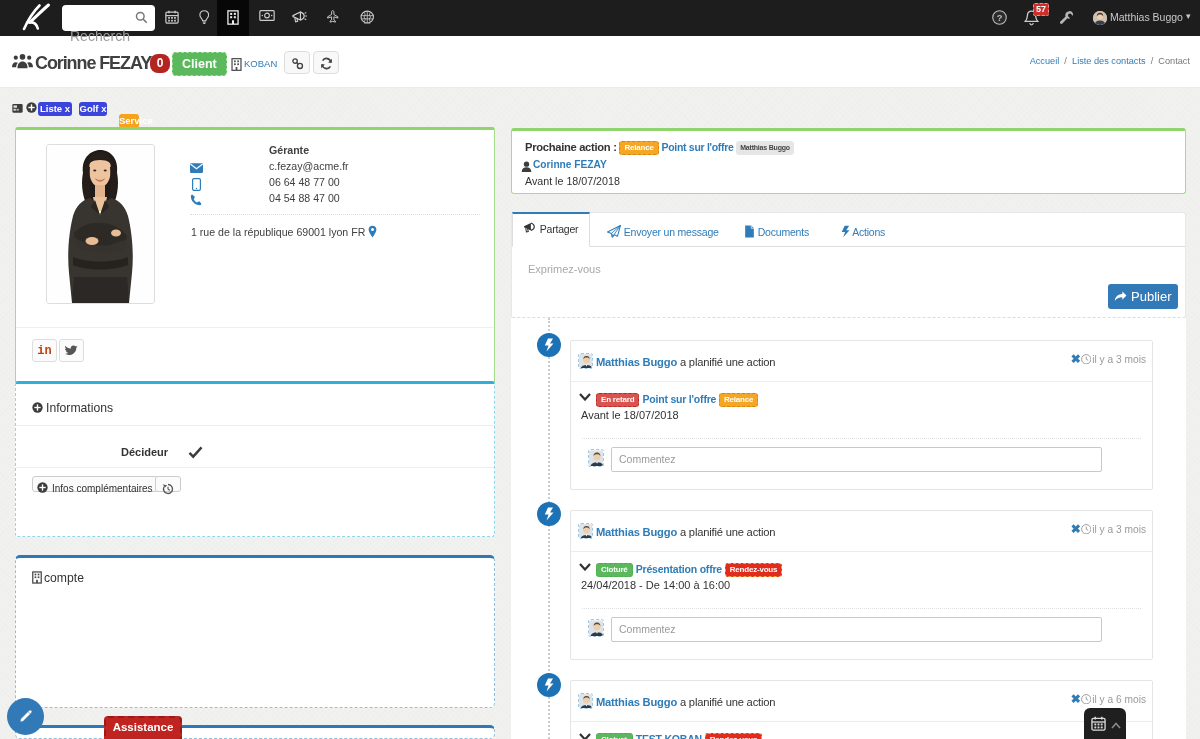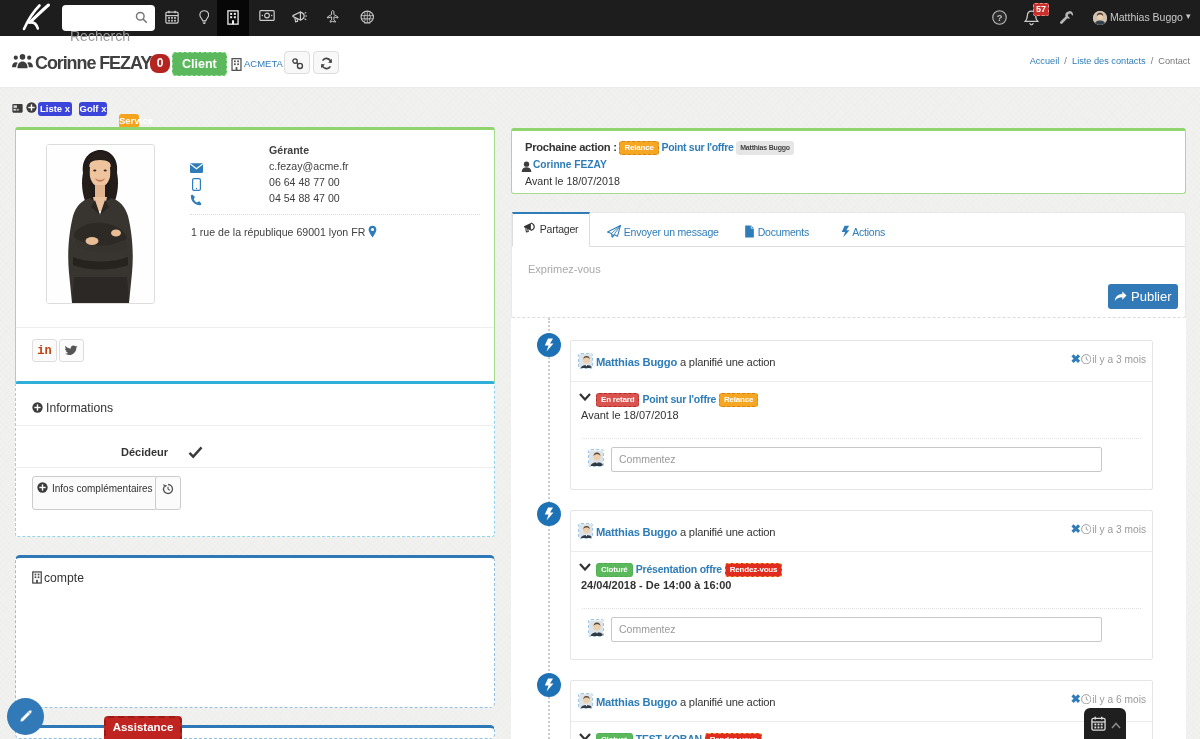--- a/index.html
+++ b/index.html
@@ -49,21 +49,21 @@
 .p-blue { border:1px dashed #93bedd; border-top:3px solid #2e78b8; border-radius:5px; }
 
 
 #photo-box { position:absolute; left:30px; top:14px; width:109px; height:160px; border:1px solid #ddd; border-radius:3px; overflow:hidden; background:#fff; }
 .c-row { position:absolute; font-size:10.6px; color:#404040; }
 .soc { position:absolute; width:25px; height:23px; background:#fbfbfb; border:1px solid #ddd; border-radius:3px; text-align:center; }
 
 
 .ptitle { position:absolute; font-size:12.2px; color:#333; }
 .divider { position:absolute; left:0; width:100%; border-top:1px solid #eee; }
-.btn-light { position:absolute; height:34px; background:#fbfbfb; border:1px solid #ccc; border-radius:3px; font-size:10px; color:#333; line-height:24px; padding:0 4px; }
+.btn-light { position:absolute; height:16px; background:#fbfbfb; border:1px solid #ccc; border-radius:3px; font-size:10px; color:#333; line-height:24px; padding:0 4px; }
 
 
 .clist { position:absolute; left:19px; top:49px; width:449px; border:1px solid #e8e8e8; border-radius:3px; }
 .clist .li { height:32px; line-height:32px; border-bottom:1px solid #eee; font-style:italic; font-size:11.2px; color:#333; padding-left:6px; }
 .clist .li:last-child { border-bottom:none; }
 
 
 #nextact { left:511px; top:128px; width:675px; height:66px; }
 #tabs { left:511px; top:212px; width:675px; height:106px; border:1px solid #e8e8e8; border-bottom:1px dashed #ddd; border-radius:3px; }
 #tl { position:absolute; left:511px; top:318px; width:675px; height:421px; background:#fff; }
@@ -196,21 +196,21 @@
   <svg class="abs" style="left:231px; top:22px;" width="11" height="13" viewBox="0 0 13 16">
       <rect x="1" y="0.8" width="11" height="14.4" fill="none" stroke="#555" stroke-width="1.6"></rect>
       <g fill="#555">
         <rect x="3.4" y="3" width="2.2" height="2.2"></rect>
         <rect x="7.4" y="3" width="2.2" height="2.2"></rect>
         <rect x="3.4" y="6.6" width="2.2" height="2.2"></rect>
         <rect x="7.4" y="6.6" width="2.2" height="2.2"></rect>
         <rect x="5.4" y="11" width="2.2" height="4.2"></rect>
       </g>
     </svg>
-  <div class="acmeta" style="left:244px;">ACMETA</div>
+  <div class="acmeta" style="left:244px;">KOBAN</div>
   <div class="hbtn" style="left:284px;"><svg width="13" height="13" viewBox="0 0 16 16" style="margin-top:5px;">
         <g fill="none" stroke="#444" stroke-width="1.7">
           <circle cx="5" cy="5" r="2.7"></circle>
           <circle cx="11" cy="11" r="3.1"></circle>
           <line x1="6.6" y1="6.6" x2="9" y2="9"></line>
         </g>
       </svg></div>
   <div class="hbtn" style="left:313px;"><svg width="13" height="13" viewBox="0 0 16 16" style="margin-top:5px;">
         <path d="M13.2 6.8 A5.4 5.4 0 0 0 3.2 4.4 M2.8 9.2 A5.4 5.4 0 0 0 12.8 11.6" fill="none" stroke="#444" stroke-width="2"></path>
         <path d="M14.6 2.2 L14.6 7 L10 7 Z" fill="#444"></path>
@@ -463,21 +463,21 @@
           <path d="M7 3.5 L7 7 L9.6 8.4" fill="none" stroke="#9a9a9a" stroke-width="1.3"></path>
         </svg>il y a 3 mois</div>
     <div class="divider" style="top:40px; border-color:#ececec;"></div>
     <div class="abs" style="left:8px; top:52px; font-size:11.2px;">
       <svg width="12" height="8" viewBox="0 0 12 8" style="vertical-align:2px; margin-right:5px;">
           <path d="M1 1 L6 6.5 L11 1" fill="none" stroke="#333" stroke-width="2.2"></path>
         </svg><span class="stag green">Cloturé</span>
       <span class="alink" style="font-size:10.5px; font-weight:bold; letter-spacing:-0.2px;"> Présentation offre </span>
       <span class="stag" style="background:#e02b1d; border:1px dashed #f0a64a; line-height:12px;">Rendez-vous</span>
     </div>
-    <div class="abs" style="left:10px; top:68px; font-size:11px;font-weight:bold;">24/04/2018 - De 14:00 à 16:00</div>
+    <div class="abs" style="left:10px; top:68px; font-size:11px;">24/04/2018 - De 14:00 à 16:00</div>
     <div class="abs" style="left:11px; top:97px; width:559px; border-top:1px dotted #e0e0e0;"></div>
     <div class="abs" style="left:17px; top:108px;">
       <span class="avatar14" style="width:16px; height:18px;"><svg width="16" height="18" viewBox="0 0 15 16">
             <rect width="15" height="16" fill="#dce4ea"></rect>
             <circle cx="7.5" cy="6" r="3.4" fill="#eccfad"></circle>
             <path d="M7.5 2 C5 2 4.2 3.8 4.4 5.4 C4.8 4.2 5.9 3.6 7.5 3.6 C9.1 3.6 10.2 4.2 10.6 5.4 C10.8 3.8 10 2 7.5 2 Z" fill="#5d4632"></path>
             <path d="M1 16 C1.6 12.4 3.8 11 7.5 11 C11.2 11 13.4 12.4 14 16 Z" fill="#2f3a46"></path>
             <path d="M6.7 10.8 L7.5 12.4 L8.3 10.8 Z" fill="#fff"></path>
           </svg></span>
       <div class="cmt-input">Commentez</div>

